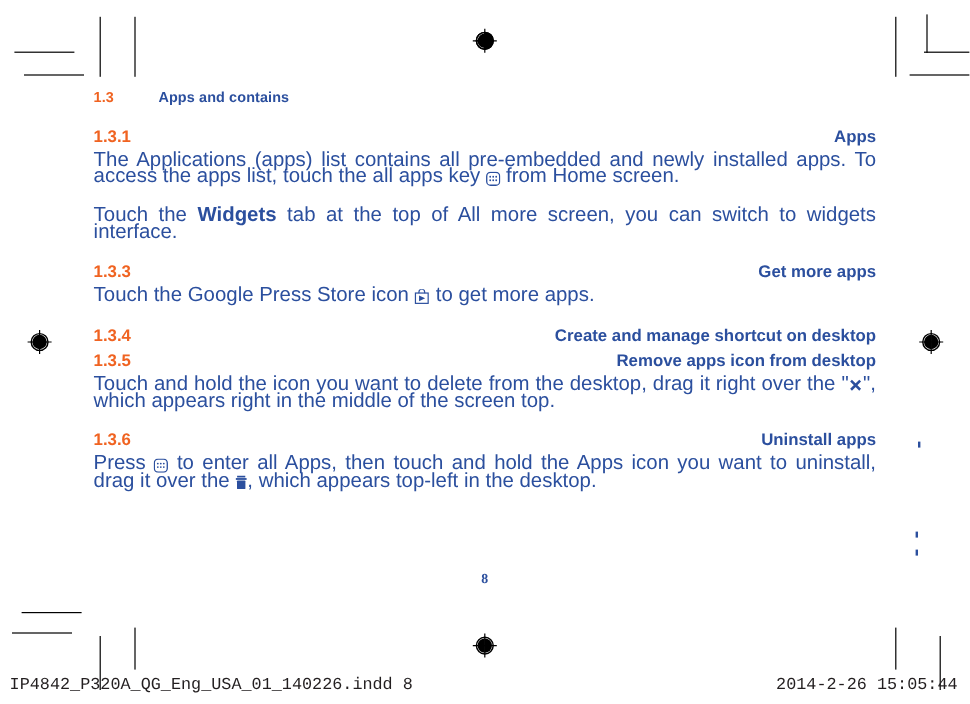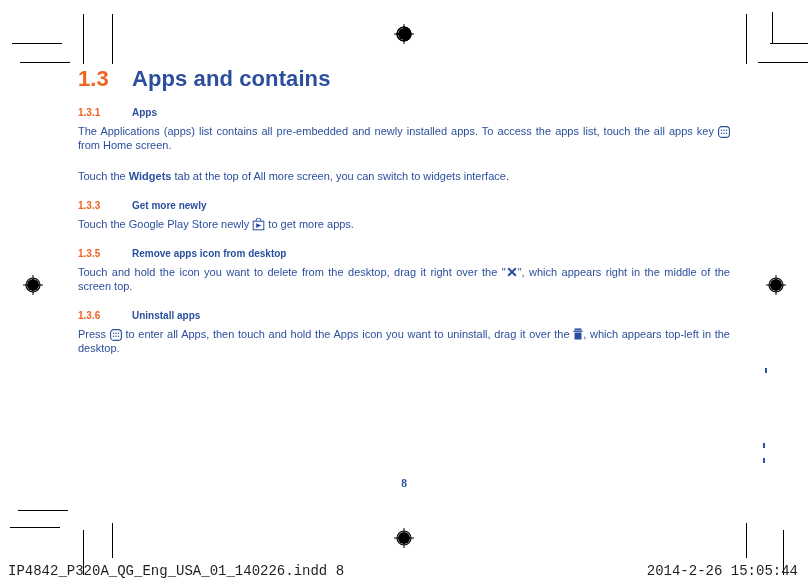--- a/index.html
+++ b/index.html
@@ -19,55 +19,56 @@
   .reg svg{display:block;}
 
   
   .page{
     position:absolute;
     left:78px; top:66px;
     width:652px;
   }
 
   h1.sec{
-    margin:0 0 16px 0;
-    font-size:22px;
+    margin:9px 0 16px 0;
+    font-size:12px;
     font-weight:bold;
     letter-spacing:.1px;
     line-height:1.15;
     color:#2b4f9e;
     display:flex;
     align-items:flex-start;
   }
   h1.sec .num{
     color:#f06321;
     width:54px;
     flex:0 0 54px;
     font-weight:bold;
   }
 
   h2.sub{
     margin:0 0 5px 0;
-    font-size:10px;
+    font-size:14px;
     font-weight:bold;
     line-height:1.15;
     color:#2b4f9e;
     display:flex;
     align-items:baseline;
+    justify-content:space-between;
   }
   h2.sub .num{
     color:#f06321;
     width:54px;
     flex:0 0 54px;
     font-weight:bold;
   }
 
   p.body{
     margin:0 0 17px 0;
-    font-size:11px;
+    font-size:17px;
     line-height:14.2px;
     color:#2b4f9e;
     text-align:justify;
     text-justify:inter-word;
   }
   p.body.last{margin-bottom:0;}
   p.body b{font-weight:bold;}
 
   
   .ico{
@@ -196,28 +197,32 @@
           <circle cx="8.5" cy="4.3" r="0.75" fill="#2b4f9e"></circle>
           <circle cx="3.5" cy="7.2" r="0.75" fill="#2b4f9e"></circle>
           <circle cx="6" cy="7.2" r="0.75" fill="#2b4f9e"></circle>
           <circle cx="8.5" cy="7.2" r="0.75" fill="#2b4f9e"></circle>
         </svg></span><span> from Home screen.</span></p>
 
   <p class="body"><span>Touch the </span><b>Widgets</b><span> tab at the top of All more screen, you can switch to widgets interface.</span></p>
 
   <h2 class="sub">
     <span class="num">1.3.3</span>
-    <span>Get more newly</span>
-  </h2>
-  <p class="body"><span>Touch the Google Play Store newly </span><span class="ico"><svg width="13" height="13" viewBox="0 0 13 13">
+    <span>Get more apps</span>
+  </h2>
+  <p class="body"><span>Touch the Google Press Store icon </span><span class="ico"><svg width="13" height="13" viewBox="0 0 13 13">
           <rect x="1.2" y="3.2" width="10.6" height="8.6" fill="#ffffff" stroke="#2b4f9e" stroke-width="1"></rect>
           <path d="M4.1 3.4 V2.4 a2.4 2.4 0 0 1 4.8 0 V3.4" fill="none" stroke="#2b4f9e" stroke-width="1"></path>
           <path d="M4.2 5.2 L9.3 7.6 L4.2 10.1 Z" fill="#2b4f9e"></path>
         </svg></span><span> to get more apps.</span></p>
 
+  <h2 class="sub">
+    <span class="num">1.3.4</span>
+    <span>Create and manage shortcut on desktop</span>
+  </h2>
 
   <h2 class="sub">
     <span class="num">1.3.5</span>
     <span>Remove apps icon from desktop</span>
   </h2>
   <p class="body"><span>Touch and hold the icon you want to delete from the desktop, drag it right over the "</span><span class="ico" style="vertical-align:-2px;"><svg width="12" height="12" viewBox="0 0 12 12">
           <path d="M2.2 2.2 L9.8 9.8 M9.8 2.2 L2.2 9.8" stroke="#2b4f9e" stroke-width="2.1" stroke-linecap="butt"></path>
         </svg></span><span>", which appears right in the middle of the screen top.</span></p>
 
   <h2 class="sub">

